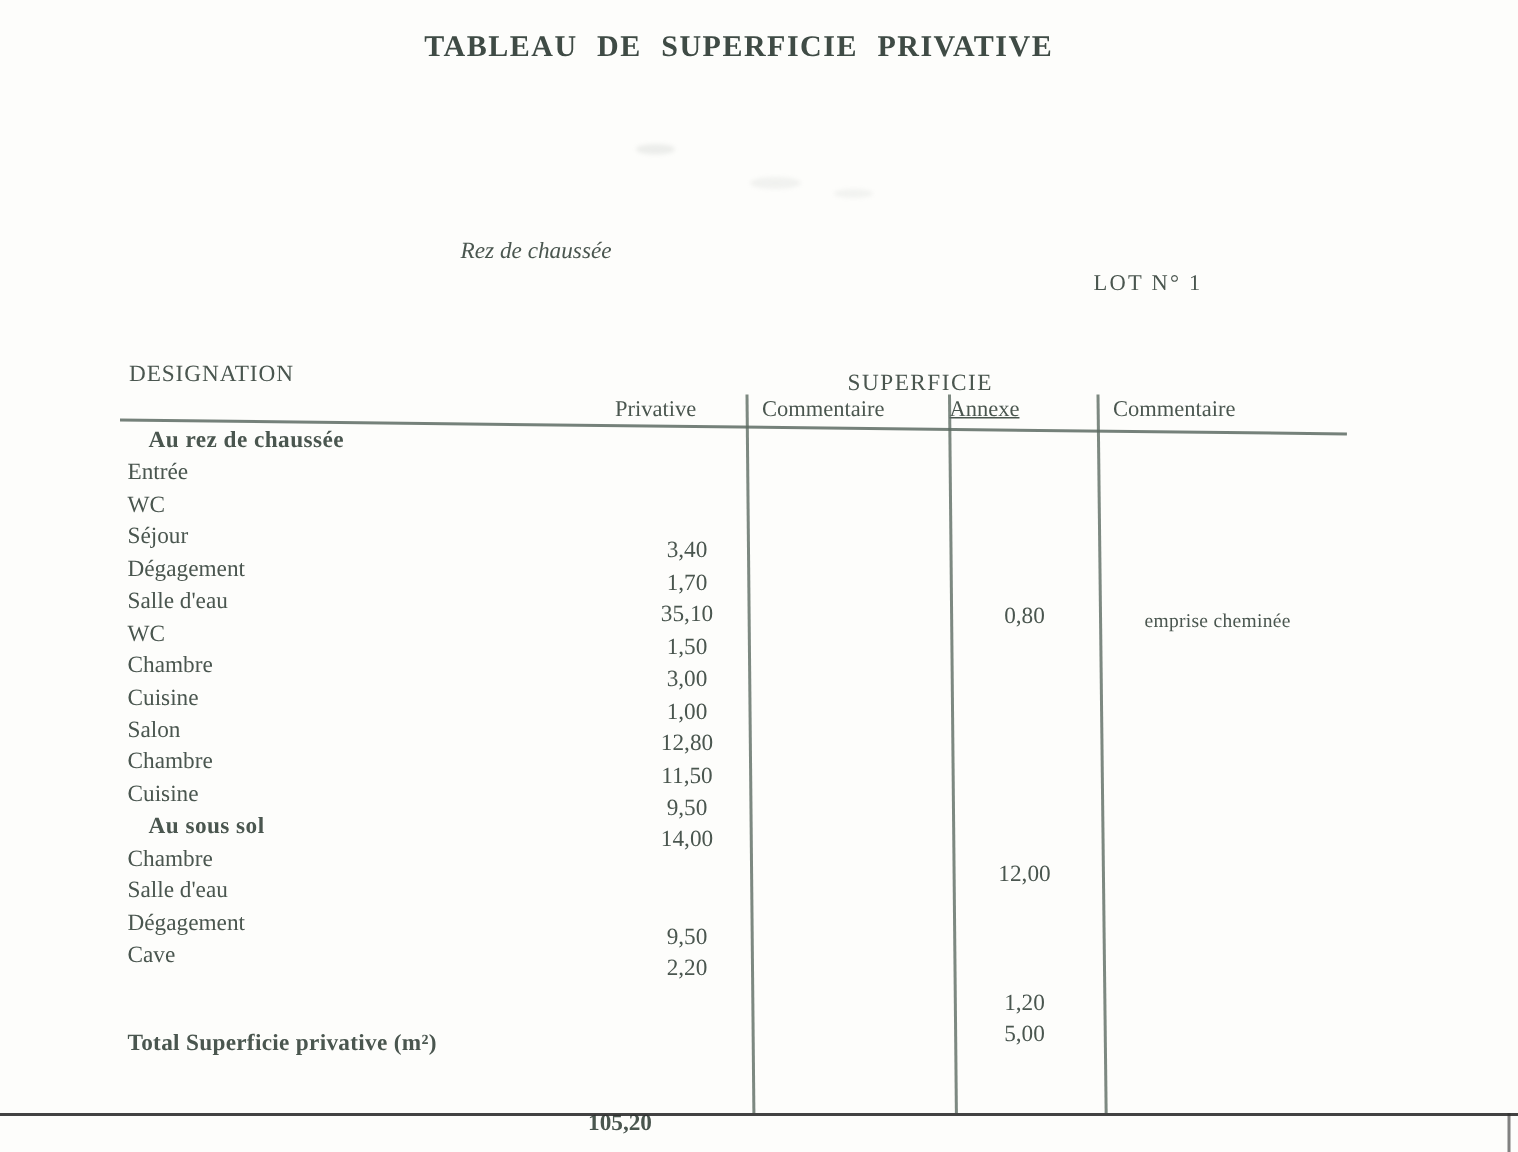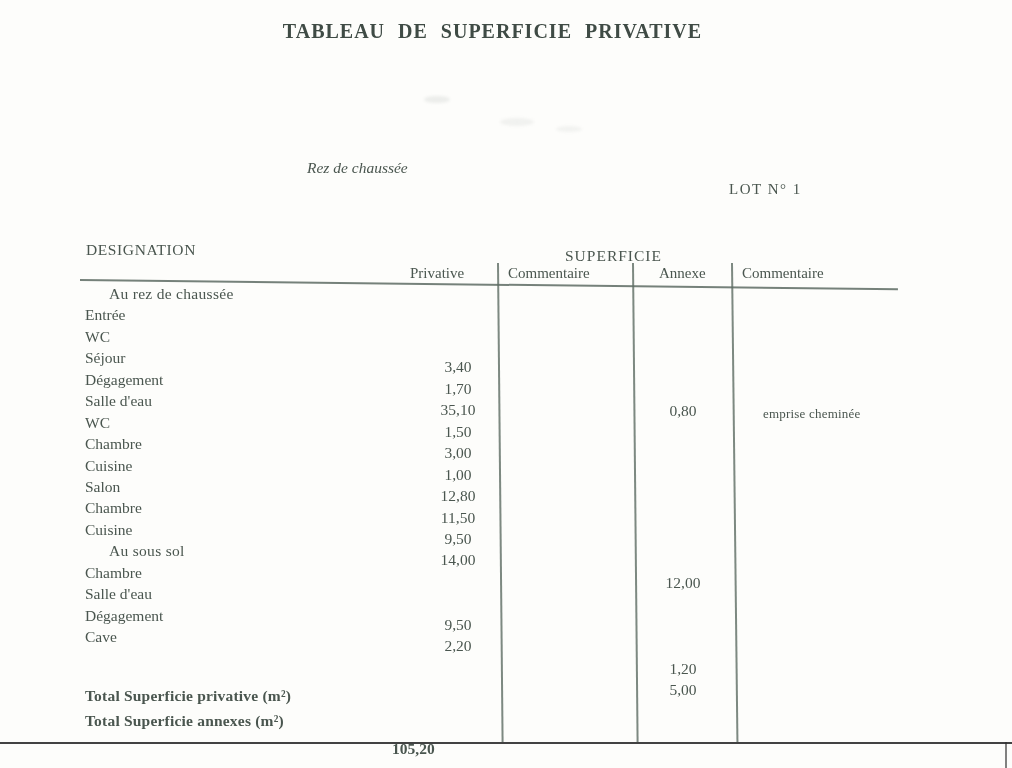--- a/index.html
+++ b/index.html
@@ -19,41 +19,41 @@
   }
   .floor-label{left:307px;top:159px;font-size:15.5px;font-style:italic;}
   .lot-label{left:729px;top:181px;font-size:15px;letter-spacing:1.5px;}
 
   .desig-header{left:86px;top:241px;font-size:15.5px;letter-spacing:.6px;}
   .superf-header{left:565px;top:247px;font-size:15.5px;letter-spacing:1px;}
 
   .colhead{top:265px;font-size:15px;}
   .ch-priv{left:410px;width:100px;}
   .ch-comm1{left:508px;width:115px;}
-  .ch-annexe{left:659px;width:99px;}
+  .ch-annexe{left:633px;width:99px;text-decoration:underline;}
   .ch-comm2{left:742px;width:150px;}
 
   .hline{
     left:80px;top:279px;width:818px;height:2px;
     background:var(--rule,#5d6b63);opacity:.85;
     transform:rotate(0.65deg);transform-origin:left center;
   }
   .vline{
     top:263px;width:2px;height:479px;
     background:var(--rule,#5d6b63);opacity:.8;
     transform-origin:top center;transform:rotate(-0.55deg);
   }
   .v1{left:497px;}
   .v2{left:632px;}
   .v3{left:731px;transform:rotate(-0.65deg);}
 
   .rows{left:0;top:285px;width:1012px;}
   .trow{position:relative;height:21.45px;font-size:15.5px;}
   .tlabel{position:absolute;left:85px;white-space:nowrap;}
-  .tlabel.section{left:109px;font-weight:normal;letter-spacing:.3px;}
+  .tlabel.section{left:99px;font-weight:bold;letter-spacing:.3px;}
   .cell{position:absolute;white-space:nowrap;margin-top:47px;}
   .cell.priv{left:408px;top:5px;width:100px;text-align:center;}
   .cell.annexe{left:634px;top:6px;width:98px;text-align:center;}
   .cell.comm2{left:763px;top:10px;font-size:13px;letter-spacing:.2px;}
 
   .totals{left:0;top:687px;width:1012px;}
   .total-row{position:relative;height:25px;font-size:15.5px;font-weight:bold;}
   .total-label{position:absolute;left:85px;white-space:nowrap;letter-spacing:.2px;}
   .cell.tpriv{left:392px;top:6px;width:100px;text-align:left;font-weight:bold;}
   .cell.tannexe{left:628px;top:6px;width:98px;text-align:center;font-weight:bold;}
@@ -162,22 +162,18 @@
         <span class="tlabel">Cave</span>
         <span class="cell annexe">5,00</span>
       </div>
     </div>
 
   <div class="abs totals">
     <div class="total-row">
       <span class="total-label">Total Superficie privative (m²)</span>
       <span class="cell tpriv">105,20</span>
     </div>
-    <div class="total-row">
-      <span class="total-label">Total Superficie annexes (m²)</span>
-      <span class="cell tannexe">61,00</span>
-    </div>
   </div>
 
   <div class="abs scan-bottom"></div>
   <div class="abs scan-right"></div>
 
 </div>
 
 </body></html>

